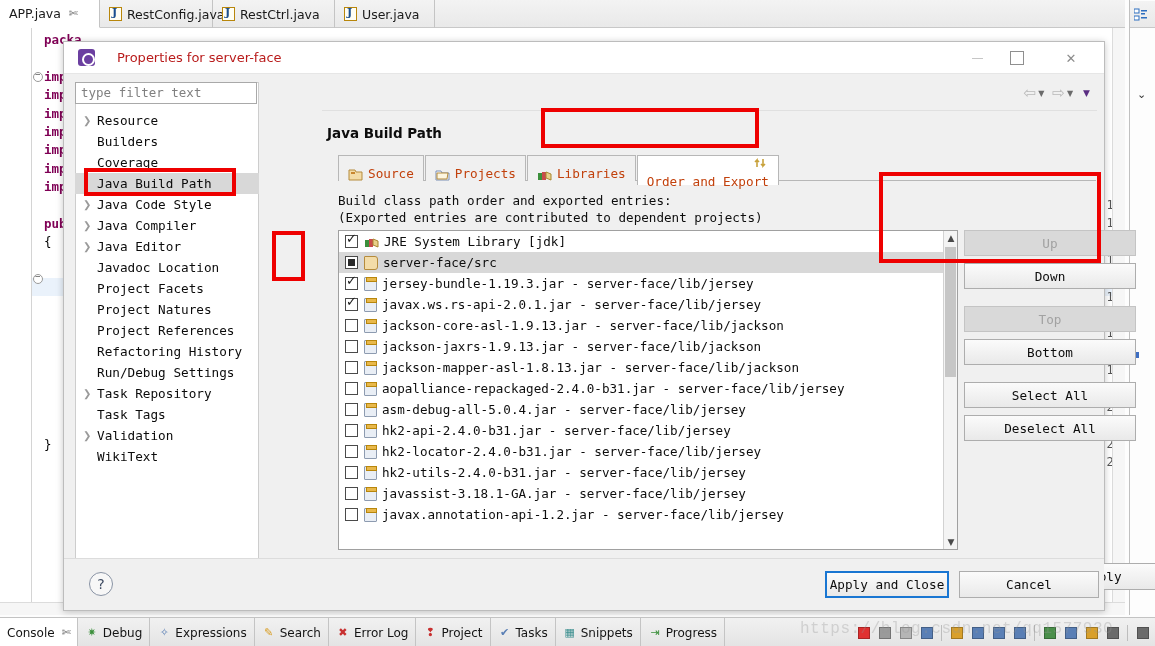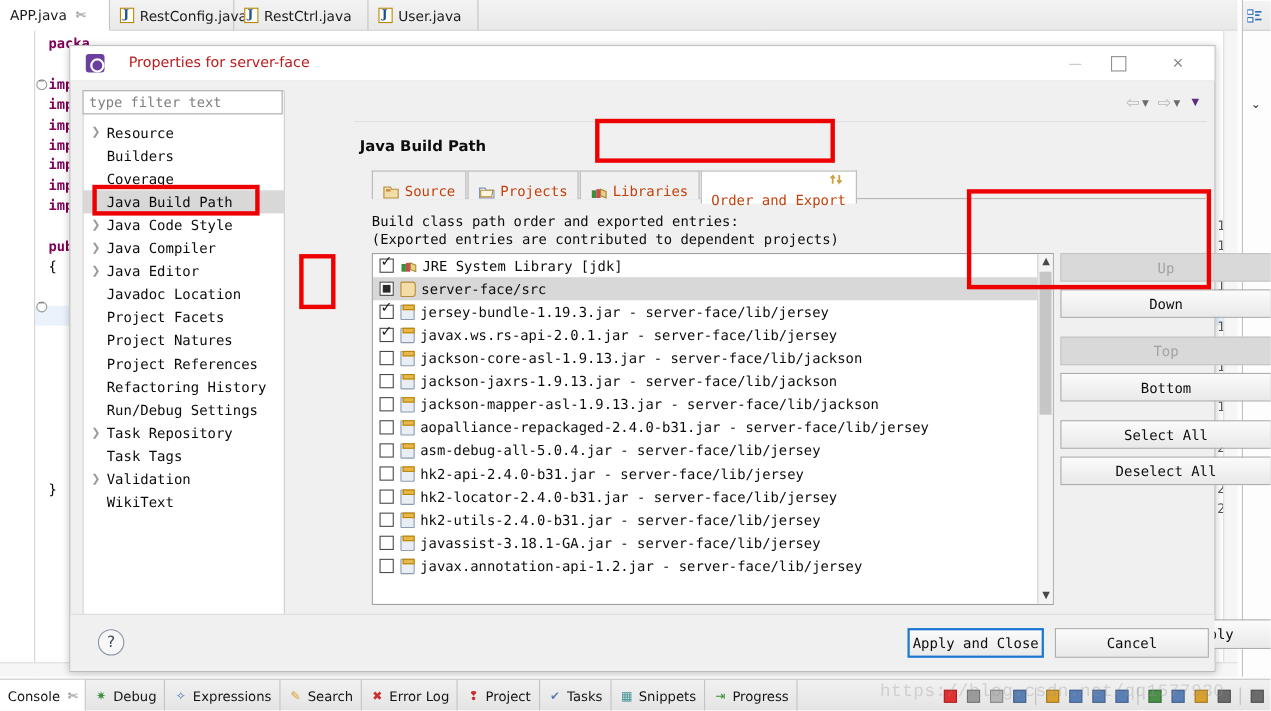--- a/index.html
+++ b/index.html
@@ -286,21 +286,21 @@
     font-family: "DejaVu Sans", sans-serif; font-size: 9px; color: #4a4a4a;
   }
   .lv-up { top: 0; } .lv-dn { bottom: 0; }
   .lv-thumb {
     position: absolute; left: 1px; top: 16px; width: 11px; height: 130px; background: #c6c6c6;
   }
 
   
   .btncol { position: absolute; left: 900px; top: 188px; width: 192px; }
   .dbtn {
-    width: 192px; height: 26px; margin-bottom: 7px;
+    width: 172px; height: 26px; margin-bottom: 7px;
     display: flex; align-items: center; justify-content: center;
     font-family: "DejaVu Sans Mono", monospace; font-size: 12.7px; color: #0d0d0d;
     background: linear-gradient(#fbfbfb, #e9e9e9); border: 1px solid #adadad;
   }
   .dbtn.disabled {
     color: #a2a2a2; background: #d9d9d9; border: 1px solid #c4c4c4;
   }
   .gap { height: 10px; }
 
   .apply-sep {
@@ -588,21 +588,21 @@
             <span class="ltext">jackson-core-asl-1.9.13.jar - server-face/lib/jackson</span>
           </div>
           <div class="lrow">
             <span class="cbx"></span>
             <span class="jaricon"></span>
             <span class="ltext">jackson-jaxrs-1.9.13.jar - server-face/lib/jackson</span>
           </div>
           <div class="lrow">
             <span class="cbx"></span>
             <span class="jaricon"></span>
-            <span class="ltext">jackson-mapper-asl-1.9.13.jar - server-face/lib/jackson</span>
+            <span class="ltext">jackson-mapper-asl-1.8.13.jar - server-face/lib/jackson</span>
           </div>
           <div class="lrow">
             <span class="cbx"></span>
             <span class="jaricon"></span>
             <span class="ltext">aopalliance-repackaged-2.4.0-b31.jar - server-face/lib/jersey</span>
           </div>
           <div class="lrow">
             <span class="cbx"></span>
             <span class="jaricon"></span>
             <span class="ltext">asm-debug-all-5.0.4.jar - server-face/lib/jersey</span>

